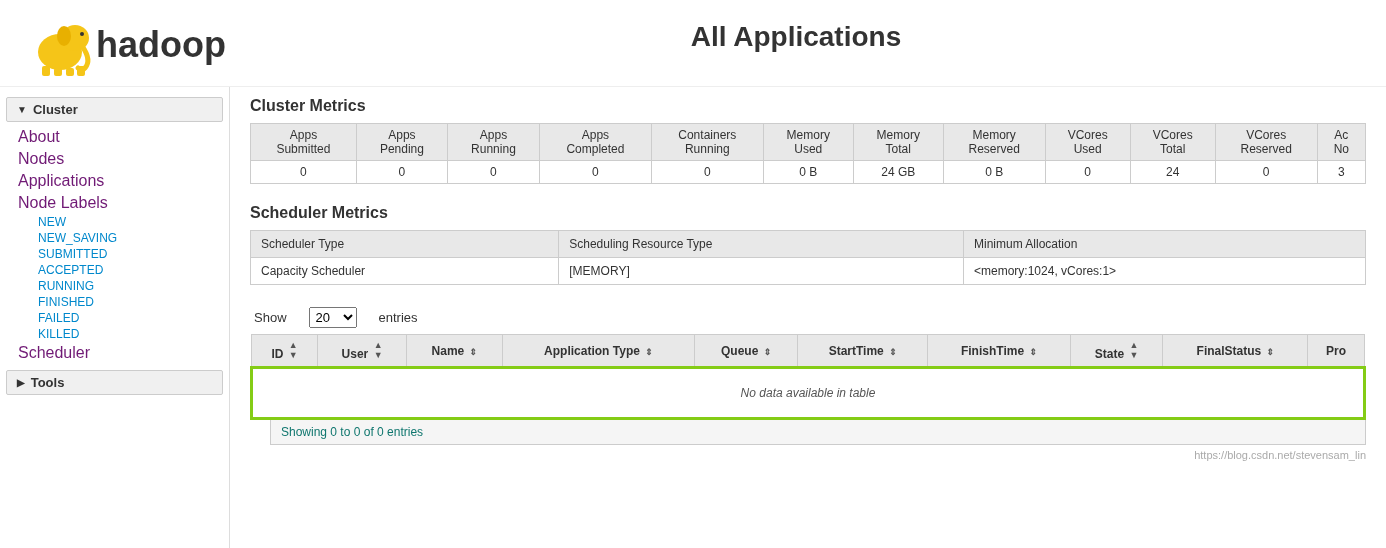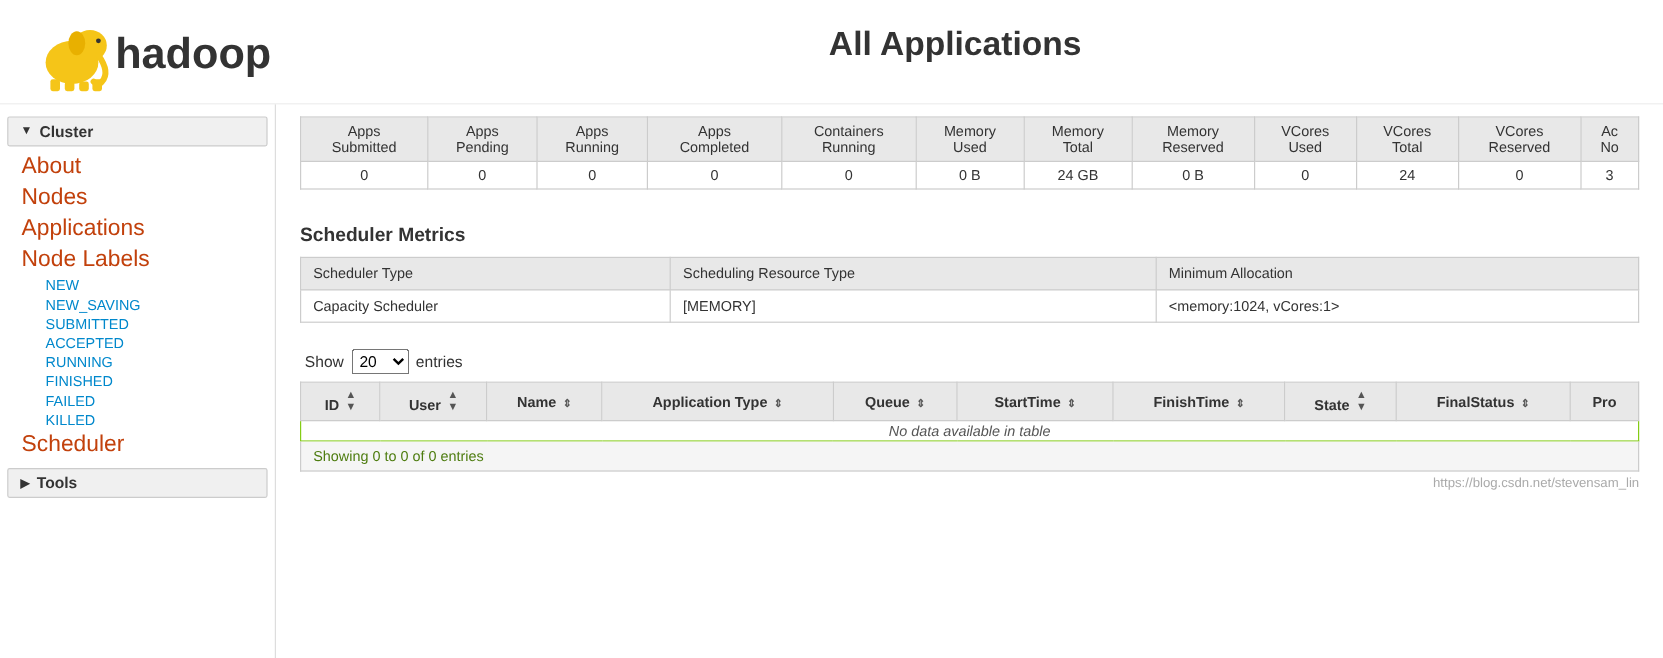--- a/index.html
+++ b/index.html
@@ -19,76 +19,76 @@
     }
     .sidebar-section-header {
       display: flex; align-items: center; padding: 4px 10px;
       font-weight: bold; font-size: 13px; cursor: pointer;
       background: #f0f0f0; border: 1px solid #ccc;
       margin: 0 6px 4px 6px; border-radius: 2px;
     }
     .sidebar-section-header .arrow { margin-right: 6px; font-size: 10px; }
     .sidebar-links { padding: 0 10px 0 18px; }
     .sidebar-links a {
-      display: block; padding: 2px 0; color: #c2410c; text-decoration: none; font-size: 19px;
+      display: block; padding: 2px 0; color: #701a75; text-decoration: none; font-size: 16px;
     }
     .sidebar-sublinks { padding: 0 0 0 20px; }
     .sidebar-sublinks a {
       display: block; padding: 1px 0; color: #08c; text-decoration: none; font-size: 12px;
     }
 
     
     #main { flex: 1; padding: 10px 20px; overflow-x: auto; }
 
     
     #page-title { font-size: 28px; font-weight: bold; margin-bottom: 16px; }
 
     
     .section-title { font-size: 16px; font-weight: bold; margin-bottom: 8px; }
 
     
-    .metrics-table { width: 100%; border-collapse: collapse; margin-bottom: 30px; font-size: 12px; }
+    .metrics-table { width: 100%; border-collapse: collapse; margin-bottom: 20px; font-size: 12px; }
     .metrics-table th {
       background: #e8e8e8; border: 1px solid #ccc; padding: 4px 8px;
       text-align: center; font-weight: normal;
     }
     .metrics-table td {
       border: 1px solid #ccc; padding: 4px 8px; text-align: center;
     }
 
     
     .scheduler-table { width: 100%; border-collapse: collapse; margin-bottom: 16px; font-size: 12px; }
     .scheduler-table th {
       background: #e8e8e8; border: 1px solid #ccc; padding: 6px 10px;
       text-align: left; font-weight: normal;
     }
     .scheduler-table td {
       border: 1px solid #ccc; padding: 6px 10px;
     }
 
     
-    .show-entries { display: flex; align-items: center; gap: 6px; padding: 6px 4px; font-size: 13px; }
+    .show-entries { display: flex; align-items: center; gap: 22px; padding: 6px 4px; font-size: 13px; }
     .show-entries select { font-size: 13px; padding: 1px 2px; }
 
     
     .app-table { width: 100%; border-collapse: collapse; font-size: 12px; margin-bottom: 0; }
     .app-table th {
       background: #e8e8e8; border: 1px solid #ccc; padding: 5px 8px;
       text-align: center; font-weight: bold; white-space: nowrap;
     }
     .app-table th .sort-arrows { display: inline-block; font-size: 9px; color: #555; margin-left: 2px; }
     .app-table td {
-      border: 1px solid #84cc16; padding: 1px 8px; text-align: center;
+      border: 3px solid #84cc16; padding: 17px 8px; text-align: center;
     }
     .no-data-row td { text-align: center; color: #555; font-style: italic; }
 
     
     .table-footer {
       background: #f5f5f5; border: 1px solid #ccc; border-top: none;
-      padding: 5px 10px; font-size: 12px; color: #4d7c0f;
+      padding: 5px 10px; font-size: 12px; color: #0f766e; margin-left: 20px;
     }
 
     
     .watermark {
       text-align: right; font-size: 11px; color: #aaa; padding: 4px 0;
     }
 
     
     #header { display: flex; align-items: center; padding: 10px 20px 6px 20px; border-bottom: 1px solid #eee; }
     #logo { display: flex; align-items: center; gap: 0; }
@@ -153,20 +153,21 @@
     <div class="sidebar-section">
       <div class="sidebar-section-header">
         <span class="arrow">▶</span>
         <span>Tools</span>
       </div>
     </div>
   </div>
 
   <div id="main">
 
+    <div class="section-title">Cluster Metrics</div>
     <table class="metrics-table">
       <thead>
         <tr>
           <th>Apps<br>Submitted</th>
           <th>Apps<br>Pending</th>
           <th>Apps<br>Running</th>
           <th>Apps<br>Completed</th>
           <th>Containers<br>Running</th>
           <th>Memory<br>Used</th>
           <th>Memory<br>Total</th>

